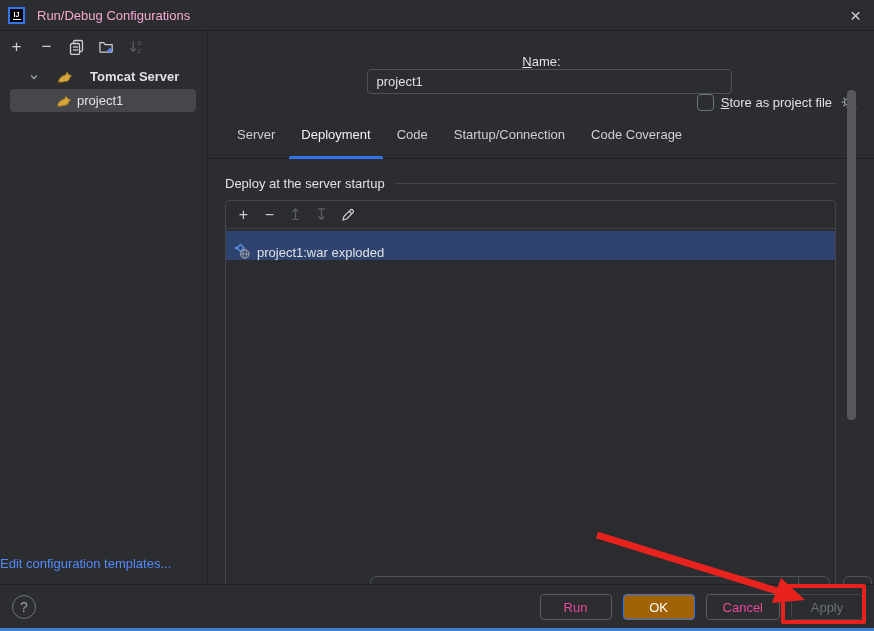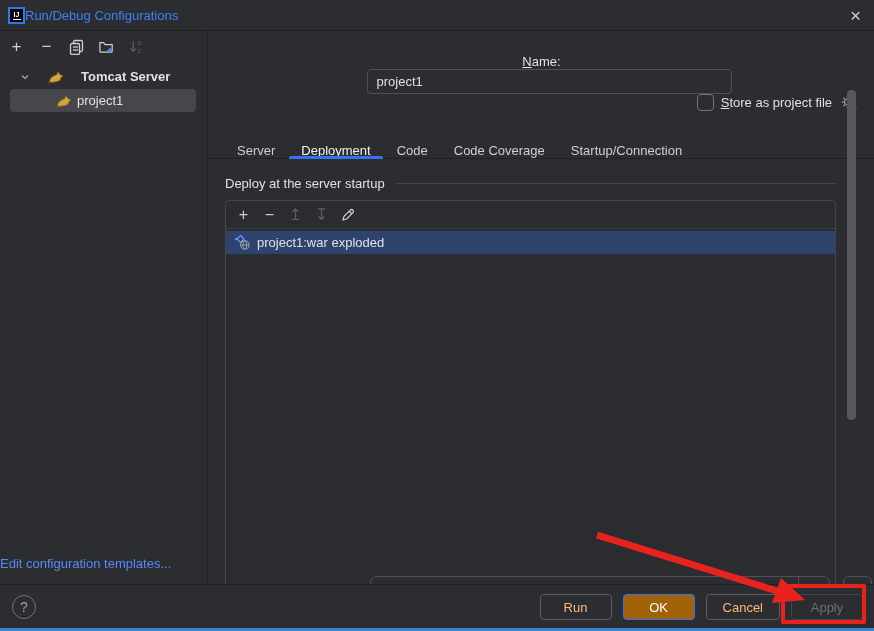--- a/index.html
+++ b/index.html
@@ -9,77 +9,77 @@
     position:relative; width:874px; height:631px; background:#2b2d30;
     color:#dfe1e5; font-size:13px; overflow:hidden;
   }
   
   .titlebar{ height:31px; display:flex; align-items:center; padding:0 10px 0 8px;
     border-bottom:1px solid #202124; }
   .app-logo{ width:17px; height:17px; background:#000; border:2px solid #3574f0;
     display:flex; flex-direction:column; align-items:center; justify-content:center;
     font-size:7px; font-weight:bold; color:#fff; line-height:1; }
   .app-logo .uline{ width:8px; height:1px; background:#fff; margin-top:1px; }
-  .title-text{ color:#3b82f6; }
+  .title-text{ margin-left:12px; color:#f9a8d4; }
   .close-x{ margin-left:auto; font-size:19px; color:#ced0d6; line-height:1; cursor:pointer; padding:0 3px;}
   
   .body{ display:flex; height:553px; }
   .left{ width:208px; border-right:1px solid #202124; position:relative; flex:none; }
   .left-toolbar{ height:31px; display:flex; align-items:center; gap:13px; padding:0 8px; }
   .tbico{ width:17px; height:17px; display:flex; align-items:center; justify-content:center;
     color:#ced0d6; font-size:17px; line-height:1; cursor:pointer;}
   .tbico.dim{ color:#5a5d60; }
   .tree{ padding-top:3px; }
-  .tree-row{ height:23px; display:flex; align-items:center; gap:17px; padding-left:19px; cursor:pointer;}
+  .tree-row{ height:23px; display:flex; align-items:center; gap:17px; padding-left:28px; cursor:pointer;}
   .tree-row .lbl{ font-weight:bold; }
   .tree-child{ height:23px; margin:1px 11px 0 10px; border-radius:4px; background:#45474b;
     display:flex; align-items:center; gap:5px; padding-left:46px; cursor:pointer;}
   .edit-link{ position:absolute; left:0; bottom:13px; color:#548af7; cursor:pointer; }
   
   .main{ flex:1; padding:0 16px 0 17px; position:relative; }
   .name-row{ margin-top:23px; display:flex; align-items:center;flex-direction:column; }
   .mn u, .mn .mnu{ text-decoration:underline; }
   .name-input{ margin-left:15px; width:365px; height:25px; background:#2b2d30;
     border:1px solid #4e5157; border-radius:4px; color:#dfe1e5; font-size:13px;
     font-family:"Liberation Sans",sans-serif; padding:0 9px; outline:none; }
   .store-group{ margin-left:auto; display:flex; align-items:center; gap:7px; cursor:pointer;}
   .checkbox{ width:17px; height:17px; border:1.5px solid #6f737a; border-radius:4px; background:transparent;}
   .gear-wrap{ display:flex; align-items:flex-end; cursor:pointer; }
   
   .tabs{ margin:16px -16px 0 -17px; padding:0 0 0 17px; display:flex; gap:2px;
     border-bottom:1px solid #202124; height:32px; }
-  .tab{ padding:0 12px; display:flex; align-items:flex-end; color:#ced0d6; position:relative; cursor:pointer;}
+  .tab{ padding:0 12px; display:flex; align-items:flex-start; color:#ced0d6; position:relative; cursor:pointer;}
   .tab.active{ color:#f0f1f2; }
   .tab.active::after{ content:""; position:absolute; left:0; right:0; bottom:-1px;
     height:3px; background:#3574f0; border-radius:2px 2px 0 0; }
   
   .deploy-wrap{ width:611px; }
   .sec-head{ margin-top:17px; display:flex; align-items:center; }
   .sec-head .line{ flex:1; height:1px; background:#43454a; margin-left:10px; }
   .deploy-panel{ margin-top:9px; height:396px; border:1px solid #43454a; border-radius:4px;
     background:#2a2c2f; overflow:hidden; display:flex; flex-direction:column;}
   .dp-toolbar{ height:28px; flex:none; display:flex; align-items:center; gap:9px;
     padding:0 9px; border-bottom:1px solid #3a3c40; }
   .dpico{ width:17px; height:17px; display:flex; align-items:center; justify-content:center;
     color:#ced0d6; font-size:16px; line-height:1; cursor:pointer; }
   .dpico.dim{ color:#5a5d60; }
-  .dp-row{ height:23px; margin-top:2px; background:#2e436e; display:flex; align-items:center;
+  .dp-row{ height:29px; margin-top:2px; background:#2e436e; display:flex; align-items:flex-end;
     gap:6px; padding-left:8px; cursor:pointer; }
   
   .sliver{ position:absolute; background:#2b2d30; border:1px solid #4e5157; border-radius:6px; }
   .sliver .vsep{ position:absolute; top:0; bottom:0; right:30px; width:1px; background:#4e5157; }
   
   .footer{ position:absolute; left:0; right:0; top:584px; height:44px; background:#2b2d30;
     border-top:1px solid #202124; display:flex; align-items:flex-start; padding:9px 11px 0 12px; z-index:5;}
   .help-circle{ width:24px; height:24px; border:1px solid #6f737a; border-radius:50%;
     color:#9da0a8; display:flex; align-items:center; justify-content:center; font-size:14px;
     margin-top:1px; cursor:pointer;}
   .btns{ margin-left:auto; display:flex; gap:11px; }
   .btn{ height:26px; min-width:72px; padding:0 16px; border-radius:4px; background:transparent;
-    border:1px solid #5a5d61; color:#fdba74; font-size:13px; font-family:"Liberation Sans",sans-serif;
+    border:1px solid #5a5d61; color:#ec4899; font-size:13px; font-family:"Liberation Sans",sans-serif;
     cursor:pointer; }
   .btn.primary{ background:#a16207; border-color:#3574f0; color:#fff; }
   .btn.disabled{ border-color:#43454a; color:#6c7077; cursor:default; }
   .blue-strip{ position:absolute; left:0; right:0; bottom:0; height:3px; background:#4080d0; z-index:9;}
   
   .scroll-thumb{ position:absolute; left:847px; top:90px; width:9px; height:330px;
     background:#56585c; border-radius:4px; z-index:4; cursor:pointer;}
   
   .anno-rect{ position:absolute; left:781px; top:584px; width:85px; height:40px;
     border:4px solid #e8231d; border-radius:2px; z-index:10; pointer-events:none; }
@@ -179,24 +179,24 @@
         <div class="tab">
             <span>Server</span>
           </div>
         <div class="tab active">
             <span>Deployment</span>
           </div>
         <div class="tab">
             <span>Code</span>
           </div>
         <div class="tab">
+            <span>Startup/Connection</span>
+          </div>
+        <div class="tab">
             <span>Code Coverage</span>
-          </div>
-        <div class="tab">
-            <span>Startup/Connection</span>
           </div>
       </div>
 
       <div class="deploy-wrap">
         <div class="sec-head">
           <span>Deploy at the server startup</span>
           <span class="line"></span>
         </div>
 
         <div class="deploy-panel">

